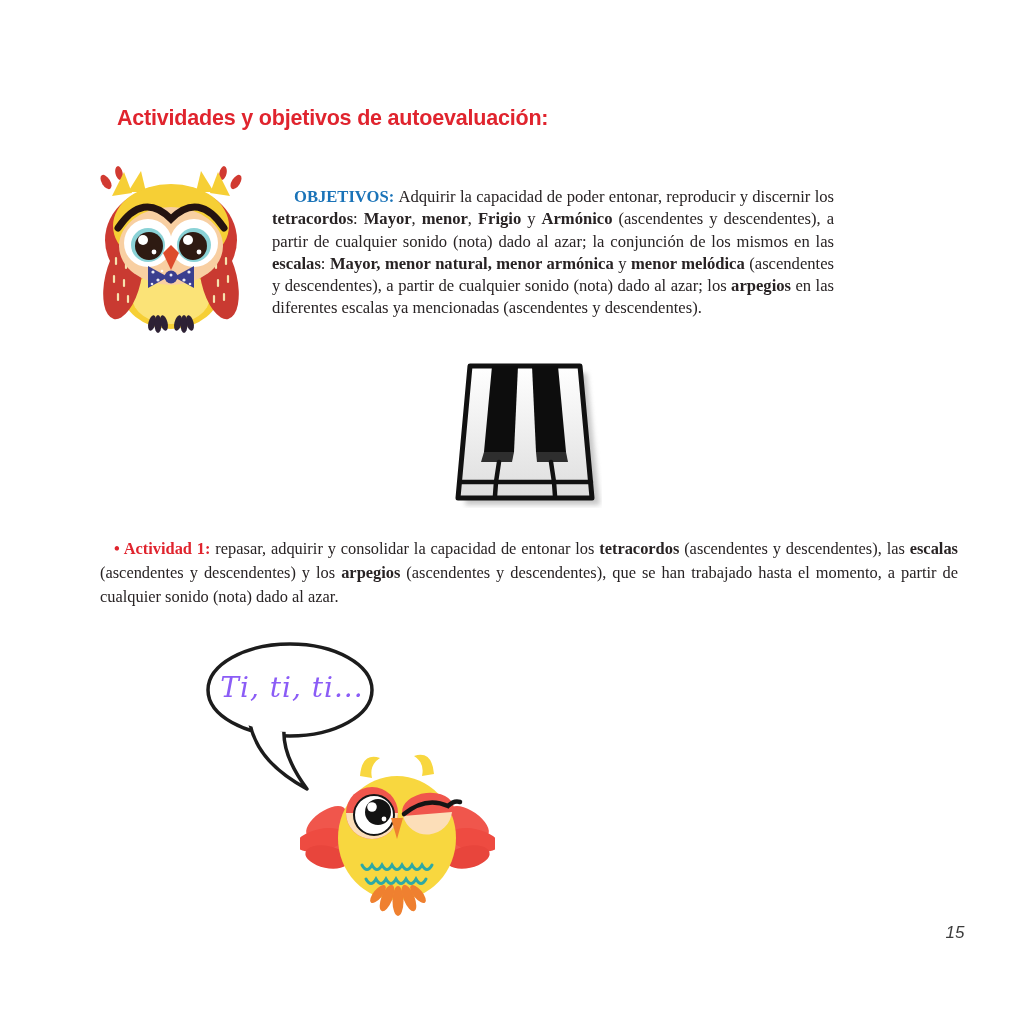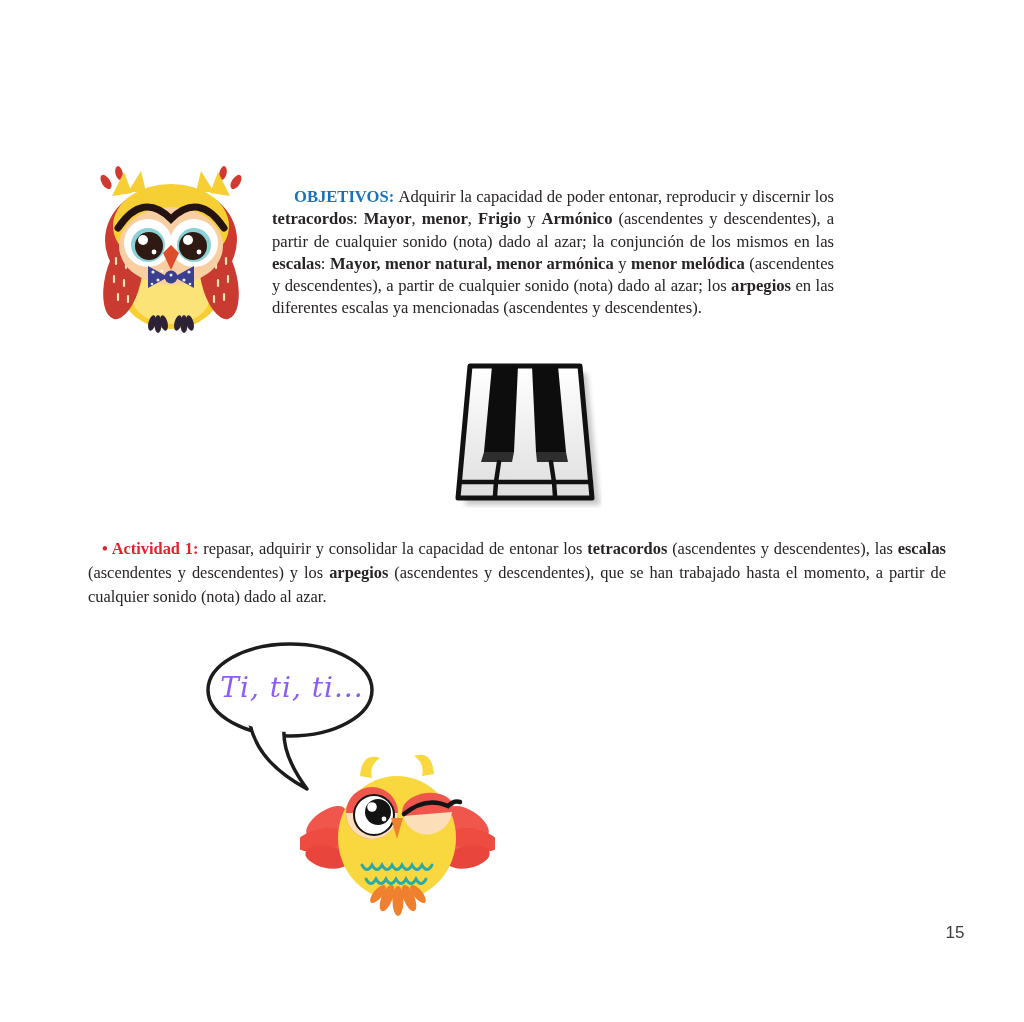--- a/index.html
+++ b/index.html
@@ -12,43 +12,44 @@
     font-size:21.5px;font-weight:700;color:#e0242e;letter-spacing:-0.2px;
   }
   .para{
     position:absolute;margin:0;text-align:justify;color:#282324;font-family:Liberation Serif, serif;
   }
   .objetivos{
     left:272px;top:186px;width:562px;
     font-size:16.6px;line-height:22.3px;text-indent:22px;
   }
   .actividad{
-    left:88px;top:537px;width:858px;
+    left:100px;top:537px;width:858px;
     font-size:16.4px;line-height:24.2px;text-indent:14px;
   }
   .illus{position:absolute;}
   .owl1{left:86px;top:166px;width:170px;height:168px;}
   .piano{left:450px;top:360px;width:152px;height:148px;}
   .bubble{left:200px;top:640px;width:190px;height:155px;}
   .bubble-text{
     position:absolute;left:212px;top:671px;width:160px;text-align:center;
     font-family:"DejaVu Serif",serif;font-style:italic;
     font-size:28px;color:#8b5cf6;letter-spacing:1px;
   }
   .owl2{left:300px;top:750px;width:195px;height:167px;}
   .page-number{
     position:absolute;left:925px;top:923px;width:60px;text-align:center;
-    font-size:17px;color:#3c3c3c;
+    font-size:17px;color:#3c3c3c;font-style:italic;
   }
 </style>
 </head>
 <body>
 
 <div class="page">
 
+  <h1 class="heading">Actividades y objetivos de autoevaluación:</h1>
 
   <div class="illus owl1">
     <svg width="170" height="168" viewBox="0 0 170 168">
 
       <g id="tuftL">
         <ellipse cx="20" cy="16" rx="4.2" ry="8" fill="#d13a31" transform="rotate(-32 20 16)"></ellipse>
         <ellipse cx="33" cy="7" rx="3.6" ry="7" fill="#d13a31" transform="rotate(-12 33 7)"></ellipse>
         <path d="M26,30 L38,6 L46,27 Z" fill="#f6cf35"></path>
         <path d="M42,26 L55,5 L60,26 Z" fill="#f6cf35"></path>
       </g>

